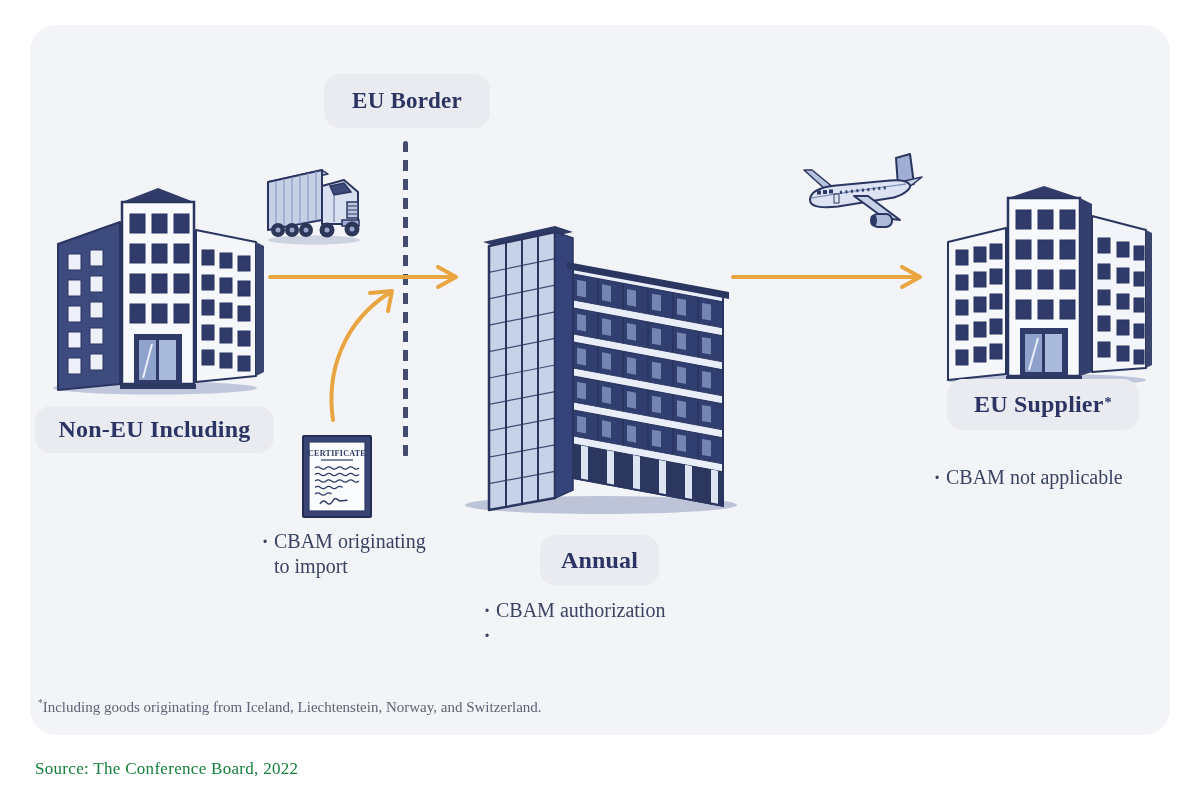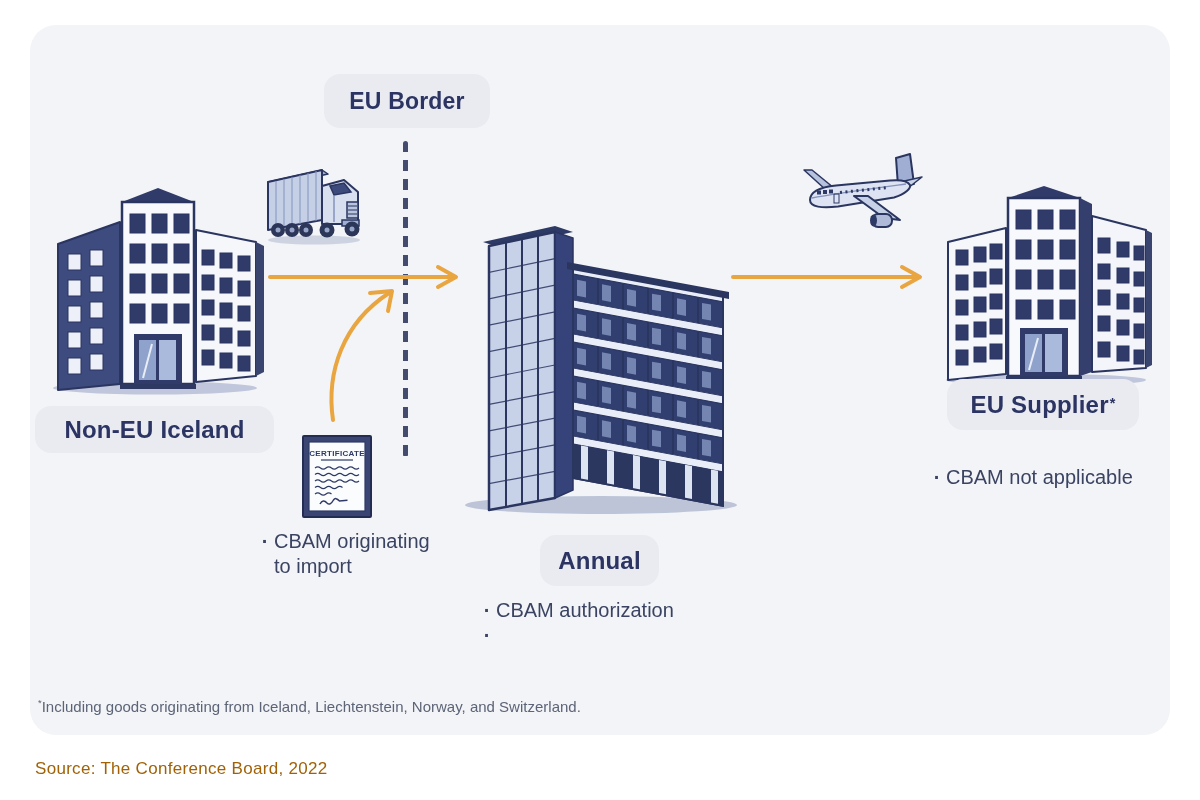--- a/index.html
+++ b/index.html
@@ -1,18 +1,18 @@
 <!DOCTYPE html>
 <html><head>
 <meta charset="utf-8">
 <style>
   html,body{margin:0;padding:0;background:#ffffff;}
   body{width:1200px;height:800px;position:relative;overflow:hidden;
        font-family:"Liberation Sans", sans-serif;color:#2B3462;}
-  .stage{position:absolute;inset:0;}
+  .stage{position:absolute;inset:0;font-family:Liberation Serif, serif;}
   .card{position:absolute;left:30px;top:25px;width:1140px;height:710px;
         background:#F3F4F7;border-radius:26px;}
   .pill{position:absolute;display:flex;align-items:center;justify-content:center;
         background:#E9EBF1;border-radius:16px;color:#2B3462;font-weight:600;
         letter-spacing:.2px;white-space:nowrap;}
   .pill sup{font-size:60%;margin-left:1px;transform:translateY(-2px);}
   .pill-euborder{left:324px;top:74px;width:166px;height:54px;font-size:23px;}
   .pill-noneu{left:35px;top:406px;width:239px;height:47px;font-size:24px;}
   .pill-buyer{left:540px;top:535px;width:119px;height:51px;font-size:24px;}
   .pill-eusup{left:947px;top:379px;width:192px;height:51px;font-size:24px;}
@@ -20,21 +20,21 @@
     background:repeating-linear-gradient(180deg,#434C6E 0 11px,transparent 11px 19px);
     border-radius:3px;}
   .icon{position:absolute;}
   .arrows{position:absolute;inset:0;pointer-events:none;}
   .bullets{position:absolute;font-size:20px;color:#3A4362;line-height:25px;}
   .bullet-row{display:flex;align-items:flex-start;}
   .dot{width:18px;flex:0 0 18px;text-align:center;font-weight:700;font-size:20px;}
   .indent{margin-left:18px;}
   .footnote{position:absolute;left:38px;top:698px;font-size:15px;color:#5C6477;}
   .footnote sup{font-size:62%;}
-  .source{position:absolute;left:35px;top:759px;font-size:17px;color:#a16207;letter-spacing:.3px;}
+  .source{position:absolute;left:35px;top:759px;font-size:17px;color:#15803d;letter-spacing:.3px;}
 </style>
 </head>
 <body>
 
 <div class="stage">
 
   <div class="card"></div>
 
   <div class="dashline"></div>
 
@@ -331,21 +331,21 @@
         <polyline points="902,267 920,277 902,287"></polyline>
       </g>
       <g>
         <path d="M333,420 C326,372 343,323 389,293"></path>
         <polyline points="370,293 392,291 388,311"></polyline>
       </g>
     </g>
   </svg>
 
   <div class="pill pill-noneu">
-    <span>Non-EU Iceland</span>
+    <span>Non-EU Including</span>
   </div>
 
   <div class="pill pill-buyer">
     <span>Annual</span>
   </div>
 
   <div class="pill pill-eusup">
     <span>EU Supplier</span>
       <sup>*</sup>
   </div>

